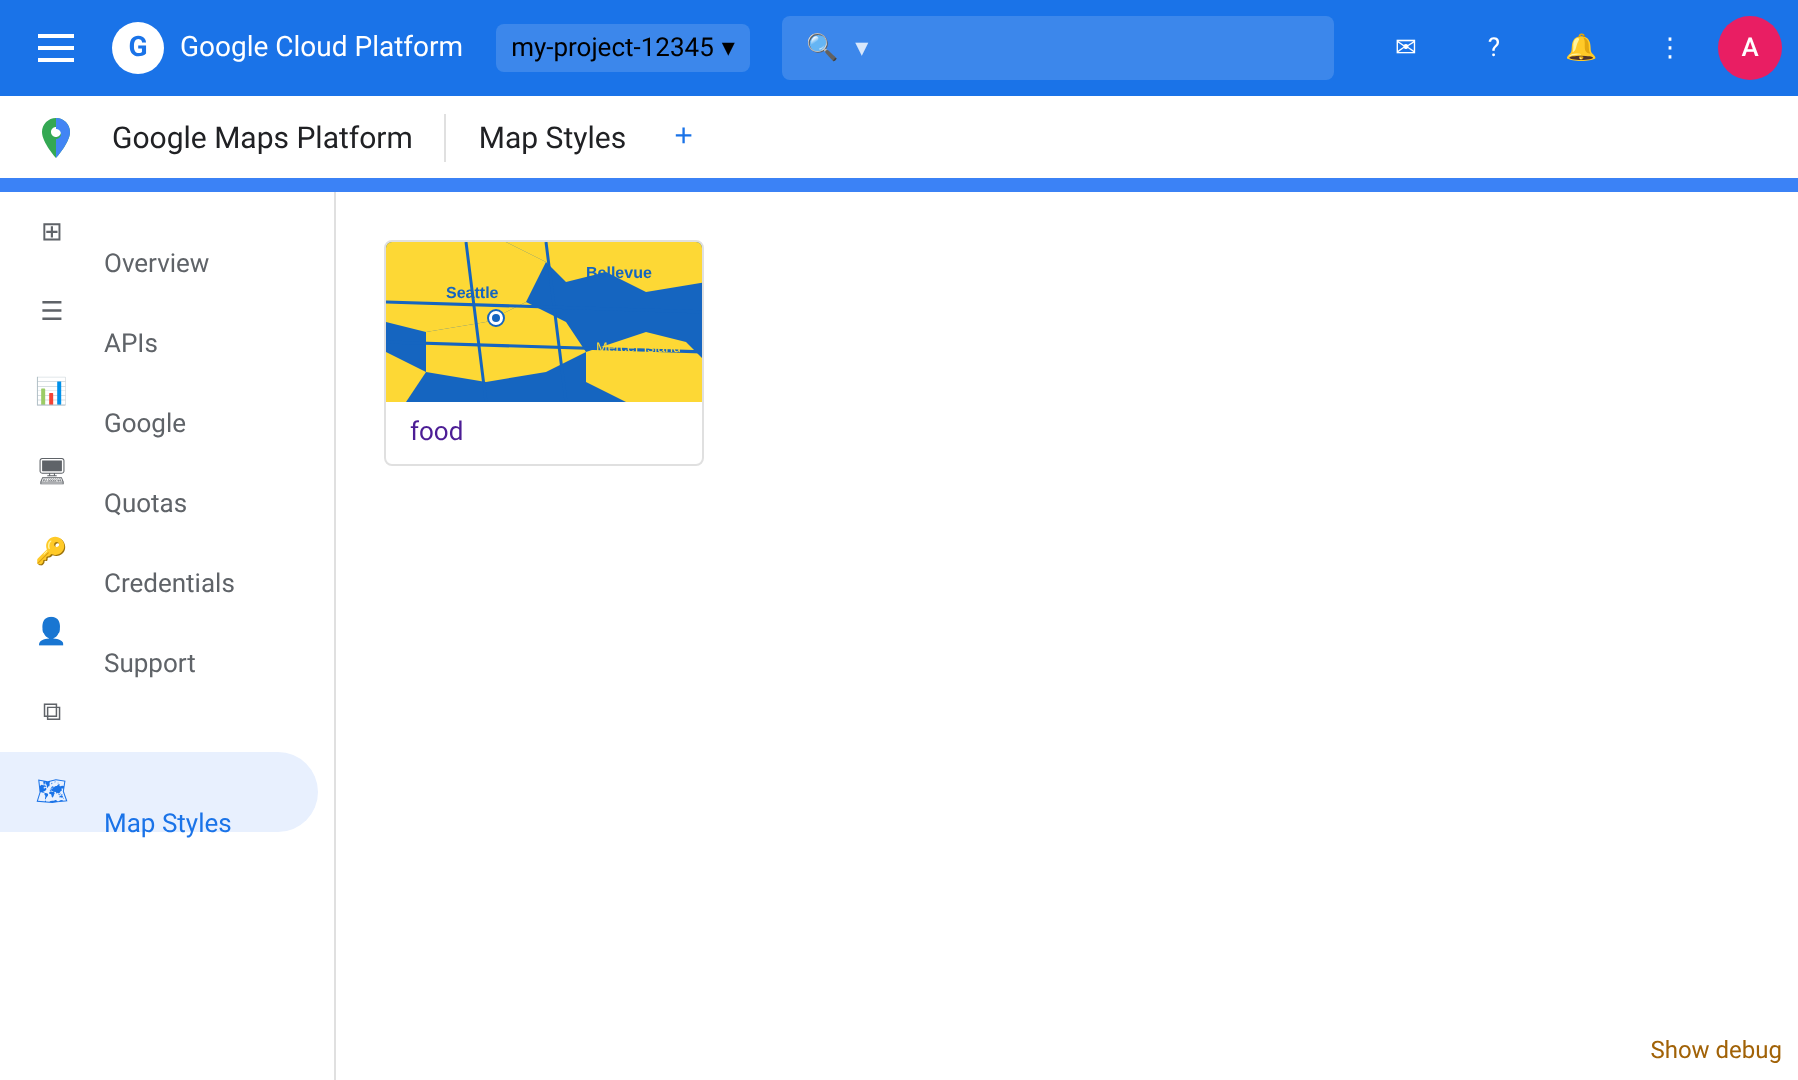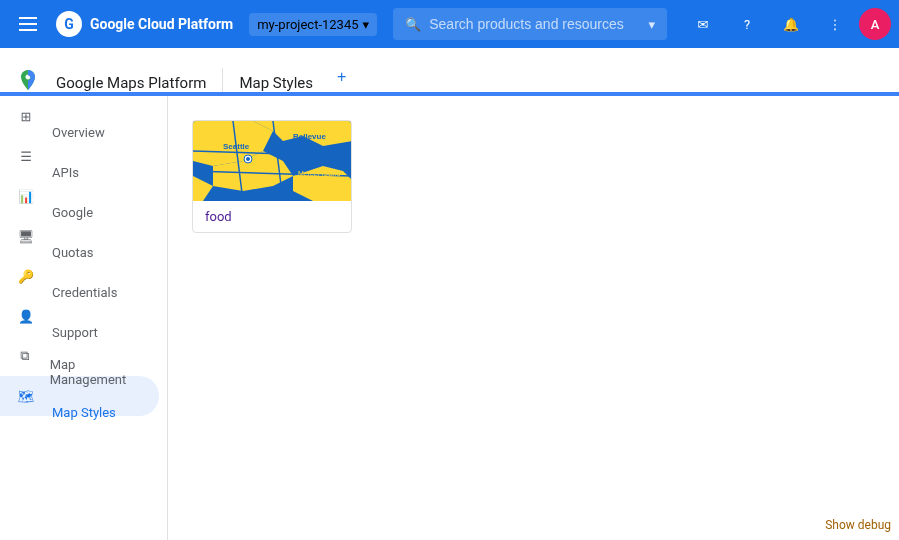--- a/index.html
+++ b/index.html
@@ -29,21 +29,21 @@
     .header-logo-circle {
       width: 26px; height: 26px;
       background: white;
       border-radius: 50%;
       display: flex; align-items: center; justify-content: center;
     }
     .header-logo-g {
       font-size: 14px; font-weight: bold; color: #1a73e8;
     }
     .header-title {
-      font-size: 14px; color: white; font-weight: 700; white-space: nowrap;
+      font-size: 14px; color: white; font-weight: 400; white-space: nowrap;
     }
     .header-project {
       background: rgba(255,255,255,0.15);
       border-radius: 4px;
       padding: 4px 8px;
       font-size: 13px;
       color: #000000;
       margin-left: 8px;
       cursor: pointer;
       display: flex; align-items: center; gap: 4px;
@@ -83,23 +83,23 @@
       color: white; font-size: 13px; font-weight: 500;
       cursor: pointer;
     }
 
     
     .subheader {
       position: fixed;
       top: 48px; left: 0; right: 0;
       height: 48px;
       background: #fff;
-      border-bottom: 4px solid #3b82f6;
+      border-bottom: 7px solid #3b82f6;
       display: flex;
-      align-items: flex-end;
+      align-items: center;
       padding: 0 16px;
       z-index: 99;
       gap: 16px;
     }
     .subheader-logo {
       width: 24px; height: 24px;
     }
     .subheader-title {
       font-size: 15px; color: #202124; font-weight: 400;
     }
@@ -204,21 +204,20 @@
       <span class="header-logo-g">G</span>
     </div>
     <span class="header-title">Google Cloud Platform</span>
   </div>
   <div class="header-project">
     <span>my-project-12345</span>
     <span>▾</span>
   </div>
   <div class="header-search">
     <span>🔍</span>
-    <input type="text" placeholder="Search products and resources" style="">
     <span class="header-search-dropdown">▾</span>
   </div>
   <div class="header-icons">
     <div class="header-icon-btn">✉</div>
     <div class="header-icon-btn">?</div>
     <div class="header-icon-btn">🔔</div>
     <div class="header-icon-btn">⋮</div>
     <div class="header-avatar">A</div>
   </div>
 </div>
@@ -256,21 +255,20 @@
   <div class="sidebar-item">
     <span class="sidebar-icon">🔑</span>
     <span class="sidebar-label">Credentials</span>
   </div>
   <div class="sidebar-item">
     <span class="sidebar-icon">👤</span>
     <span class="sidebar-label">Support</span>
   </div>
   <div class="sidebar-item">
     <span class="sidebar-icon">⧉</span>
-    <span class="sidebar-label">Map Management</span>
   </div>
   <div class="sidebar-item active">
     <span class="sidebar-icon" style="color:#1a73e8;">🗺</span>
     <span class="sidebar-label" style="color:#1a73e8;">Map Styles</span>
   </div>
 </div>
 
 <div class="sidebar-collapse">
   <span>◀▶</span>
 </div>

